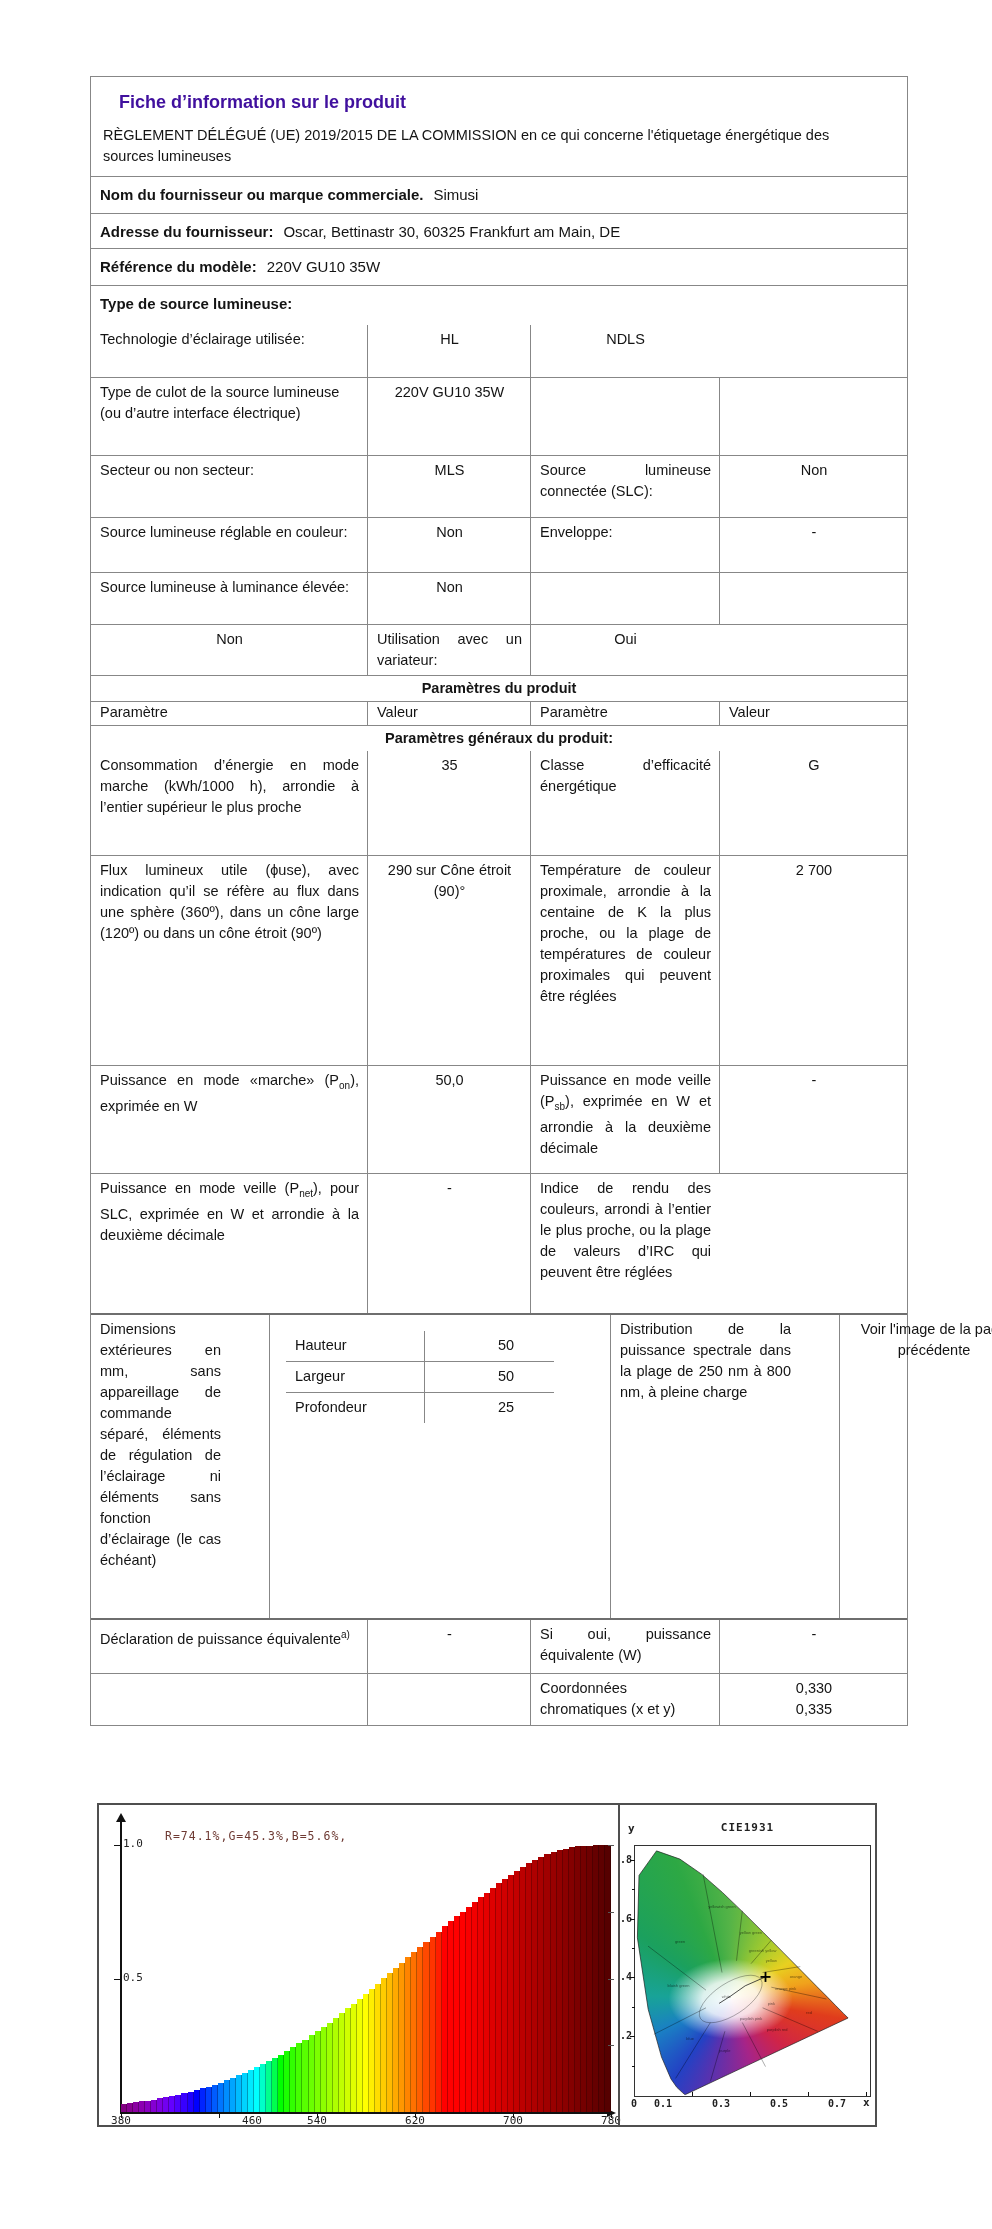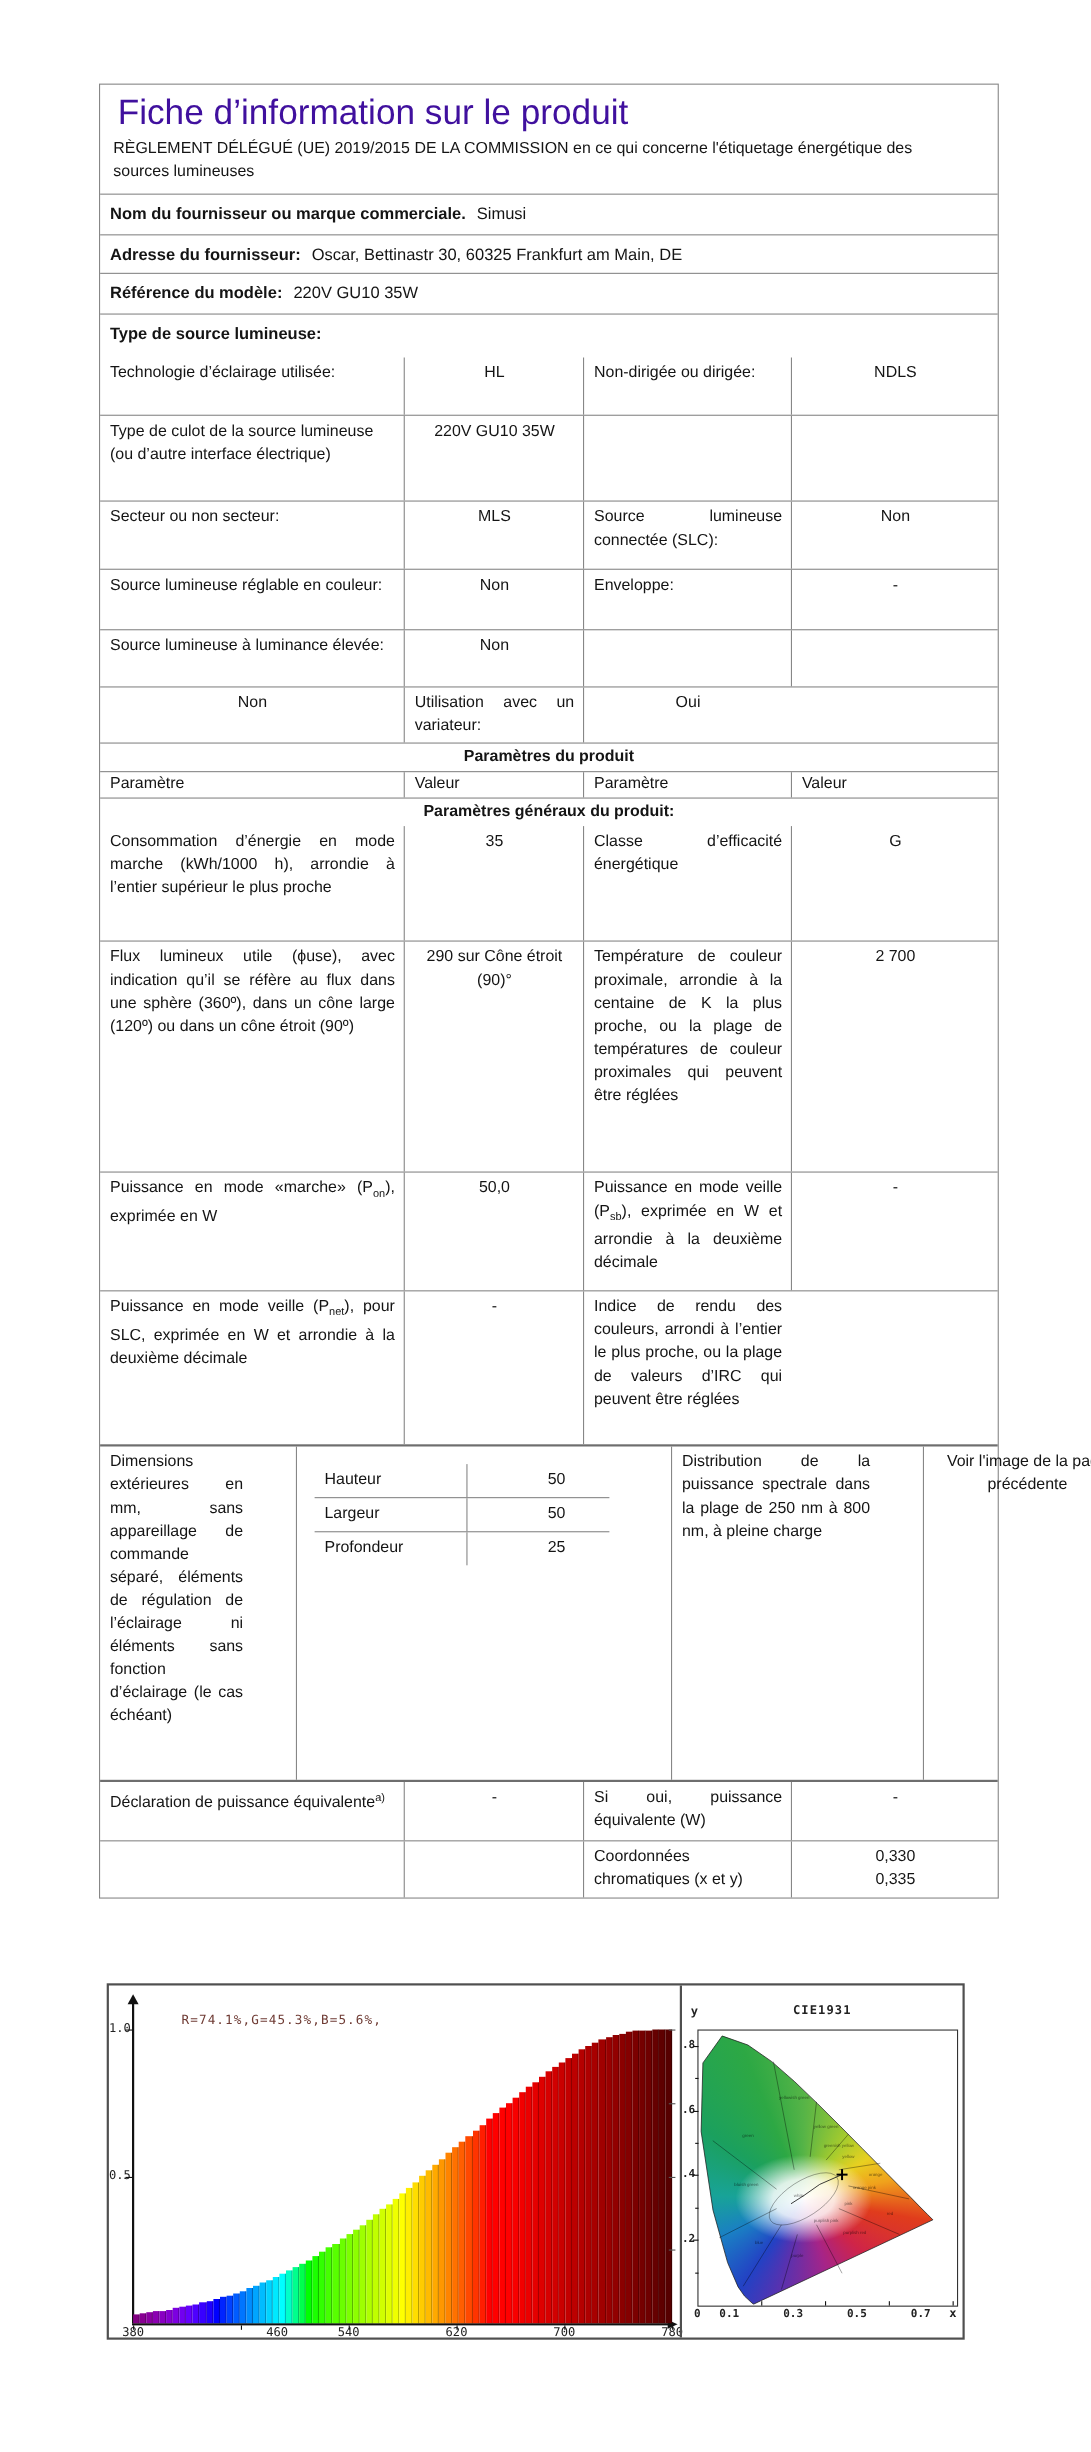--- a/index.html
+++ b/index.html
@@ -2,21 +2,21 @@
 <html><head>
 <meta charset="utf-8">
 <style>
   html,body{margin:0;padding:0;background:#ffffff;}
   body{width:992px;height:2229px;position:relative;overflow:hidden;
        font-family:"Liberation Sans", sans-serif;color:#141414;}
   .doc{position:absolute;left:90px;top:76px;width:816px;border:1px solid #878787;background:#fff;}
   .row{border-top:1px solid #878787;box-sizing:border-box;}
   .row:first-child{border-top:none;}
   .title-block{min-height:99px;padding:8px 12px 6px 12px;}
-  .title-block h1{margin:2px 0 8px 4px;font-size:32px;line-height:30px;font-weight:normal;}
+  .title-block h1{margin:2px 0 8px 16px;font-size:18px;line-height:30px;font-weight:bold;}
   .subtitle{margin:0;font-size:14.5px;line-height:21px;color:#141414;max-width:770px;}
   .kv{padding:8px 9px 6px 9px;font-size:15px;line-height:20px;}
   .kv .lbl{font-weight:bold;margin-right:10px;}
   .g4{display:grid;grid-template-columns:276px 163px 189px 188px;}
   .g4 .cell{box-sizing:border-box;padding:4px 8px 4px 9px;font-size:14.5px;line-height:21px;}
   .g4 .cell + .cell{border-left:1px solid #878787;}
   .cell.lab{text-align:justify;hyphens:none;}
   .cell.val{text-align:center;}
   .sechdr{text-align:center;font-weight:bold;font-size:14.5px;padding:4px 0 3px 0;}
   .colhdr{display:grid;grid-template-columns:276px 163px 189px 188px;}
@@ -39,21 +39,21 @@
           border:2px solid #4f4f4f;box-sizing:border-box;display:flex;background:#fff;
           font-family:"DejaVu Sans Mono", monospace;}
   .chart-left{width:519px;position:relative;}
   .chart-right{flex:1;border-left:2px solid #4f4f4f;position:relative;}
   .axis-y{position:absolute;left:21px;top:16px;width:2px;height:291px;background:#111;}
   .axis-x{position:absolute;left:21px;top:307px;width:492px;height:2px;background:#111;}
   .arrow-up{position:absolute;left:17px;top:8px;width:0;height:0;
             border-left:5px solid transparent;border-right:5px solid transparent;border-bottom:9px solid #111;}
   .arrow-right{position:absolute;left:508px;top:304px;width:0;height:0;
             border-top:4px solid transparent;border-bottom:4px solid transparent;border-left:9px solid #111;}
-  .ytick-lab{position:absolute;left:0;width:19px;text-align:right;font-size:11px;color:#222;}
+  .ytick-lab{position:absolute;left:0;width:19px;text-align:right;font-size:11px;color:#222;padding-left:24px;}
   .xtick-lab{position:absolute;top:309px;font-size:11px;color:#222;transform:translateX(-50%);}
   .tickmark{position:absolute;background:#111;}
   .spd-ann{position:absolute;left:66px;top:24px;font-size:11.5px;letter-spacing:1px;color:#6e3a33;}
   #spd-bars{position:absolute;left:22px;top:40px;width:490px;height:267px;}
   #spd-bars .bar{position:absolute;bottom:0;box-sizing:border-box;border-right:1px solid rgba(0,0,0,0.28);}
   .cie-title{position:absolute;top:16px;left:0;width:100%;text-align:center;
              font-size:11px;font-weight:bold;letter-spacing:1px;color:#222;}
   .cie-ylab{position:absolute;left:8px;top:17px;font-size:11px;font-weight:bold;color:#222;}
   .cie-xlab{position:absolute;left:243px;top:291px;font-size:11px;font-weight:bold;color:#222;}
   .cie-frame{position:absolute;left:14px;top:40px;width:235px;height:250px;border:1px solid #333;box-sizing:content-box;}
@@ -95,21 +95,20 @@
       <span class="lbl">Référence du modèle:</span><span>220V GU10 35W</span>
     </div>
     <div class="row kv" style="min-height:40px">
       <span class="lbl">Type de source lumineuse:</span>
     </div>
 
     <div id="type-table">
         <div class="row g4" style="min-height: 52px;">
           <div class="cell lab">Technologie d’éclairage utilisée:</div>
           <div class="cell val">HL</div>
-          <div class="cell lab">Non-dirigée ou dirigée:</div>
           <div class="cell val">NDLS</div>
         </div>
         <div class="row g4" style="min-height: 78px;">
           <div class="cell lab">Type de culot de la source lumineuse<br>(ou d’autre interface électrique)</div>
           <div class="cell val">220V GU10 35W</div>
           <div class="cell lab"></div>
           <div class="cell val"></div>
         </div>
         <div class="row g4" style="min-height: 62px;">
           <div class="cell lab">Secteur ou non secteur:</div>

